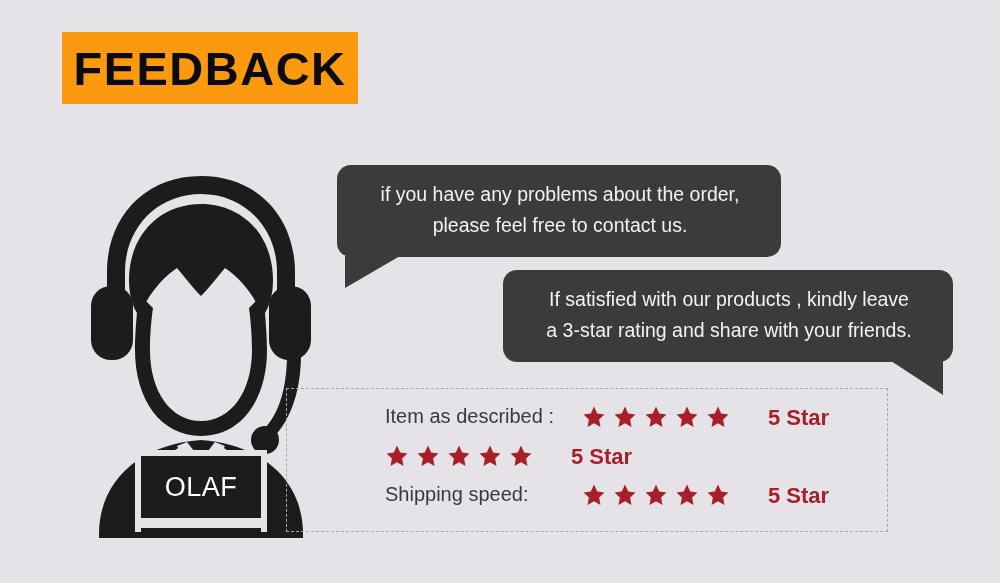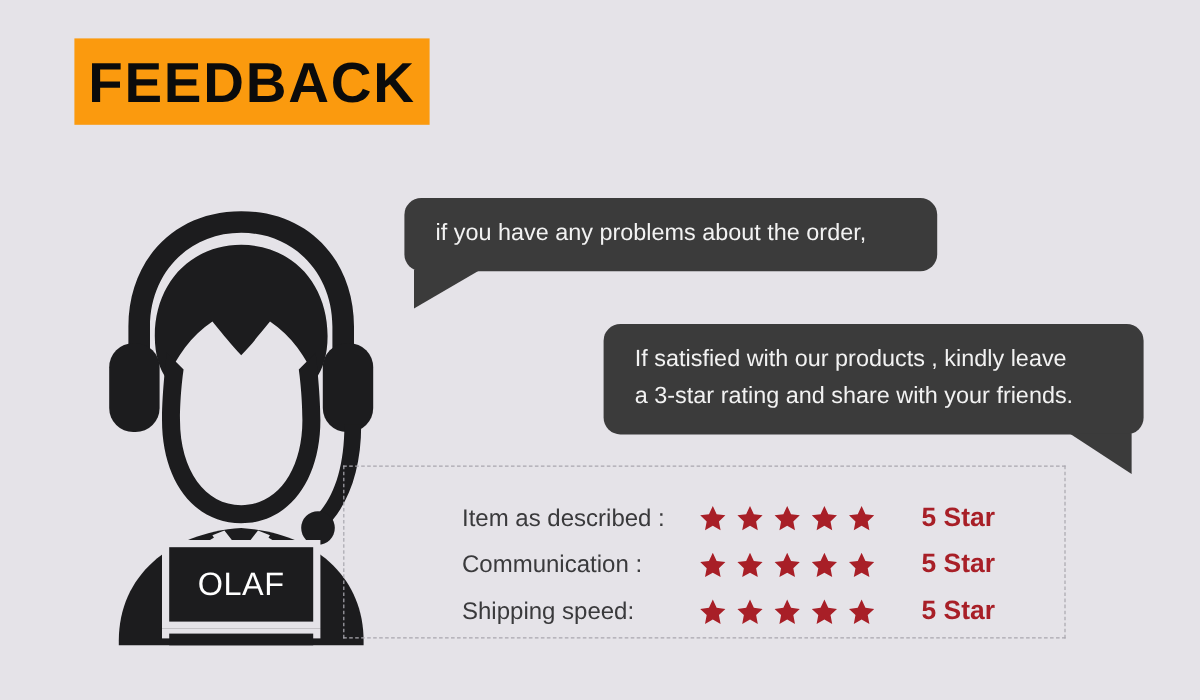--- a/index.html
+++ b/index.html
@@ -62,20 +62,21 @@
     box-sizing: border-box;
     color: #f2f2f2;
     font-family: "Liberation Sans", sans-serif;
     font-size: 19.5px;
     line-height: 31px;
     padding: 14px 24px 16px 26px;
   }
   .bubble p {
     margin: 0;
     white-space: nowrap;
+    text-align: center;
   }
   .bubble-1 {
     left: 337px;
     top: 165px;
     width: 444px;
   }
   .bubble-2 {
     left: 455px;
     top: 270px;
     width: 450px;
@@ -112,21 +113,21 @@
     box-sizing: border-box;
   }
   .ratings-rows {
     position: absolute;
     left: 385px;
     top: 405px;
     width: 470px;
   }
   .rating-row {
     display: flex;
-    align-items: flex-end;
+    align-items: flex-start;
     height: 39px;
   }
   .rating-label {
     width: 197px;
     flex: 0 0 197px;
     font-family: "Liberation Sans", sans-serif;
     font-size: 20px;
     color: #3a3a3c;
     white-space: nowrap;
   }
@@ -233,20 +234,21 @@
         <rect x="60" y="288" width="120" height="62" fill="#1C1C1E"></rect>
         <rect x="54" y="356" width="132" height="8" fill="#e5e3e8"></rect>
         <rect x="60" y="360" width="120" height="10" fill="#1C1C1E"></rect>
       </g>
       <text x="120" y="328" text-anchor="middle" font-family="Liberation Sans, sans-serif" font-size="27" font-weight="normal" letter-spacing="0.5" fill="#ffffff">OLAF</text>
     </svg>
   </div>
 
   <div class="bubble bubble-1">
     <p>if you have any problems about the order,</p>
+    <p>please feel free to contact us.</p>
     <span class="bubble-tail tail-left"></span>
   </div>
 
   <div class="bubble bubble-2">
     <p>If satisfied with our products , kindly leave</p>
     <p>a 3-star rating and share with your friends.</p>
     <span class="bubble-tail tail-right"></span>
   </div>
 
   <div class="ratings-panel"></div>
@@ -279,21 +281,20 @@
         <span class="star">
             <svg width="24" height="24" viewBox="0 0 24 24">
               <path d="M12 1.6l3.2 6.9 7.3.9-5.4 5.1 1.4 7.4L12 18.2 5.5 21.9l1.4-7.4L1.5 9.4l7.3-.9z" fill="#A81F27"></path>
             </svg>
           </span>
       </span>
       <span class="rating-value">5 Star</span>
     </div>
 
     <div class="rating-row">
-      <span class="rating-label">Communication :</span>
       <span class="rating-stars">
         <span class="star">
             <svg width="24" height="24" viewBox="0 0 24 24">
               <path d="M12 1.6l3.2 6.9 7.3.9-5.4 5.1 1.4 7.4L12 18.2 5.5 21.9l1.4-7.4L1.5 9.4l7.3-.9z" fill="#A81F27"></path>
             </svg>
           </span>
         <span class="star">
             <svg width="24" height="24" viewBox="0 0 24 24">
               <path d="M12 1.6l3.2 6.9 7.3.9-5.4 5.1 1.4 7.4L12 18.2 5.5 21.9l1.4-7.4L1.5 9.4l7.3-.9z" fill="#A81F27"></path>
             </svg>

